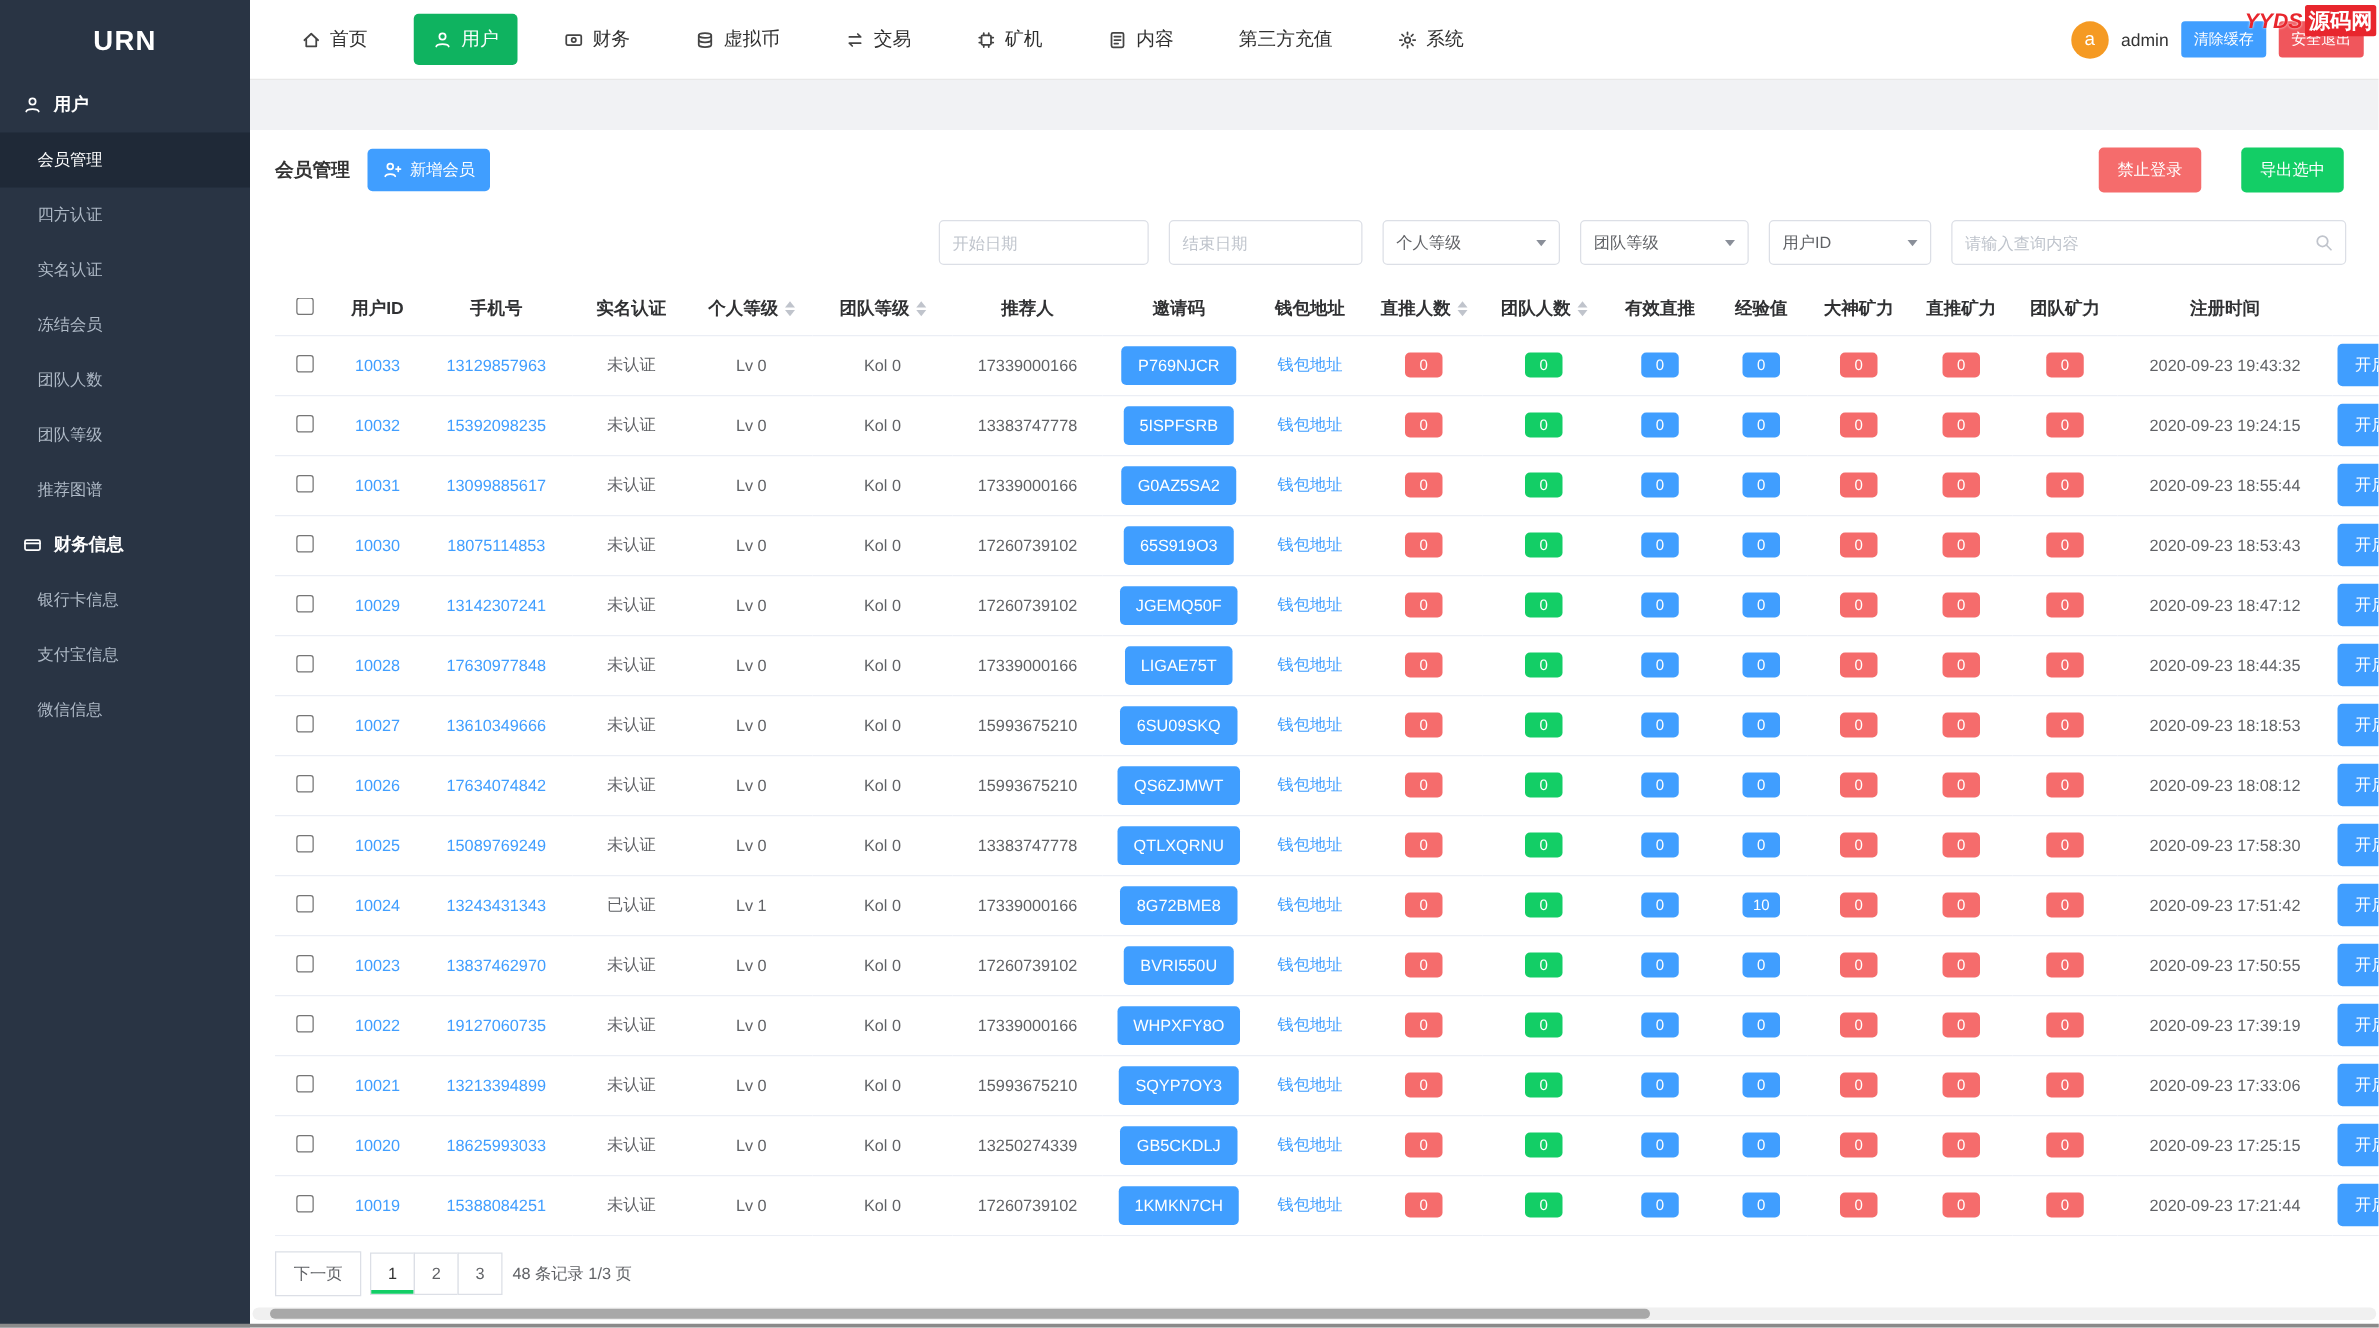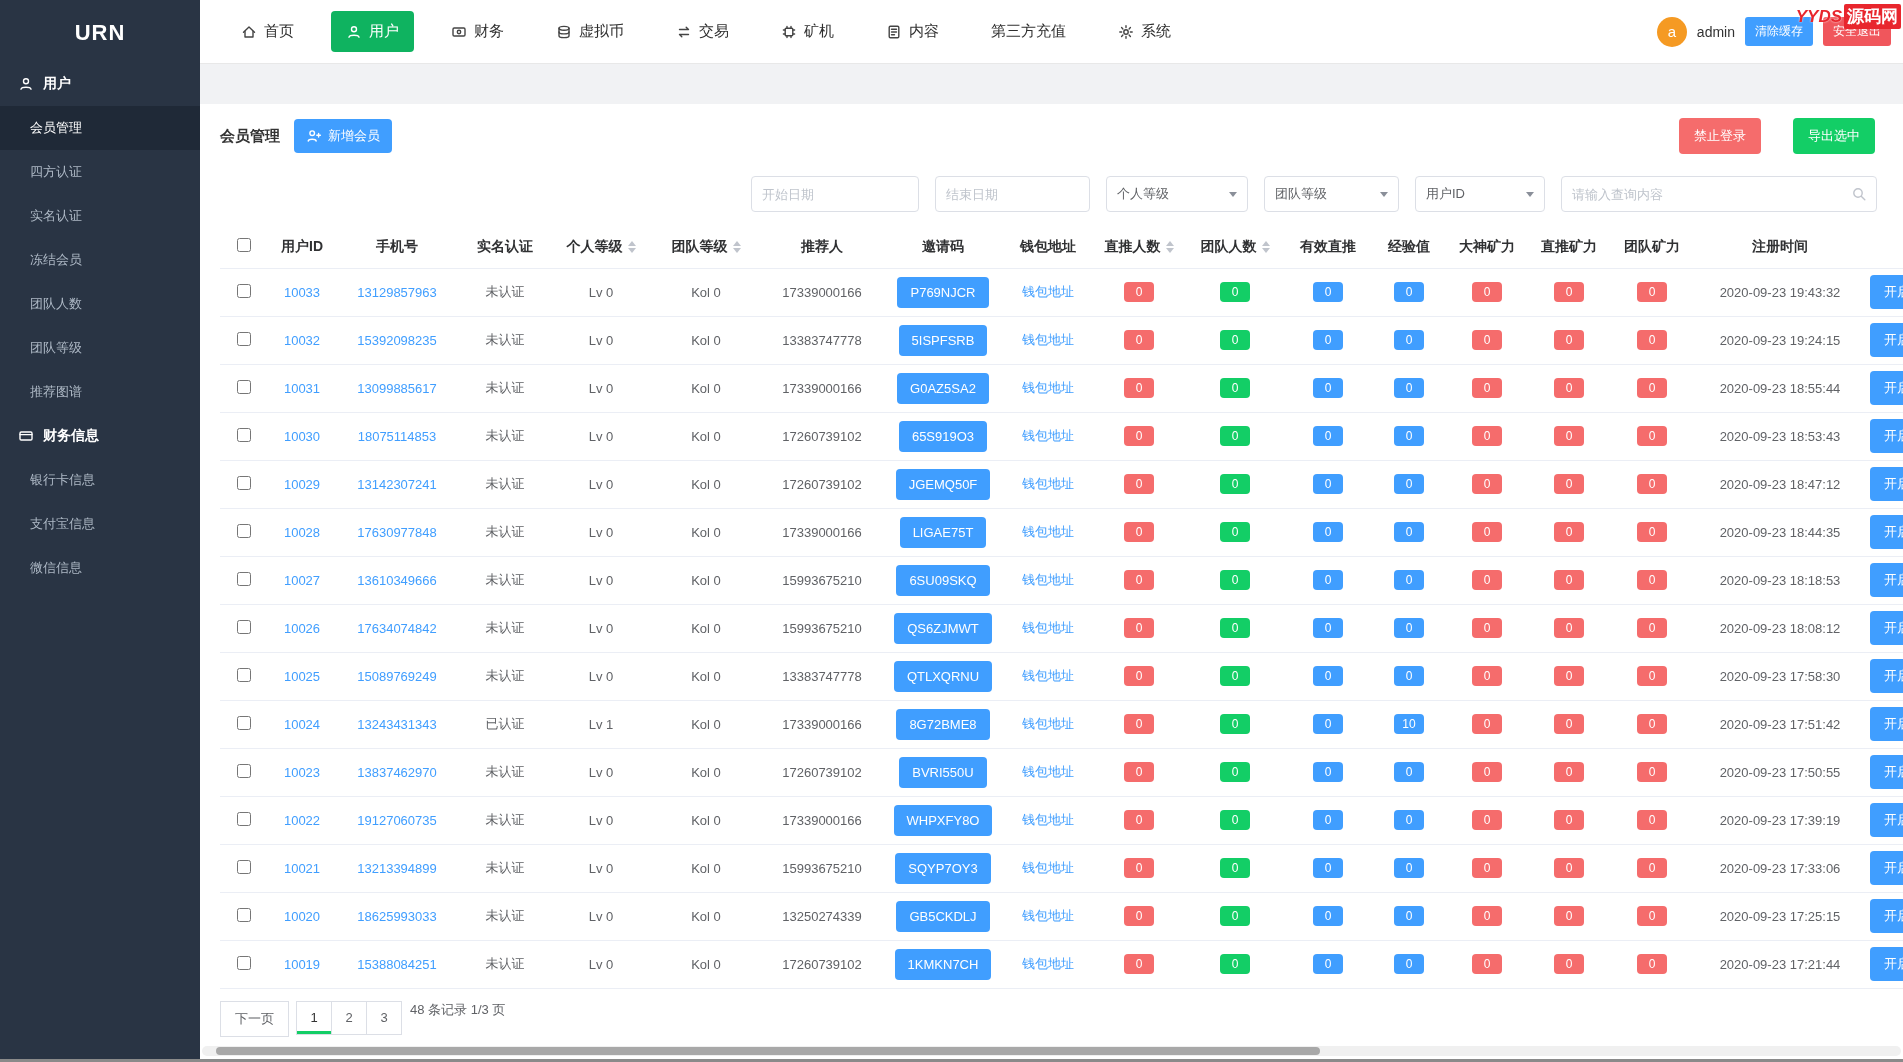--- a/index.html
+++ b/index.html
@@ -71,21 +71,21 @@
   .badge-blue { background:var(--accent-blue,#409eff); }
   .btn-code { font-size:13px; padding:8px 13px; }
   .btn-action { font-size:13px; padding:8px 14px; }
   .action-cell { text-align:left; padding-left:4px; }
   .th-sort { display:inline-flex; flex-direction:column; gap:2px; margin-left:5px; vertical-align:middle; cursor:pointer; }
   .caret-up { border-left:4px solid transparent; border-right:4px solid transparent; border-bottom:5px solid #c0c4cc; width:0; height:0; display:block; }
   .caret-down { border-left:4px solid transparent; border-right:4px solid transparent; border-top:5px solid #c0c4cc; width:0; height:0; display:block; }
   input[type=checkbox] { width:14px; height:14px; cursor:pointer; }
 
   
-  .pagination { display:flex; margin-top:12px; }
+  .pagination { display:flex; align-items:center; margin-top:12px; }
   .page-btn { border:1px solid #dcdfe6; background:#fff; color:#606266; font-size:13px; padding:8px 14px; cursor:pointer; }
   .pages { display:flex; margin-left:8px; }
   .page-num { width:36px; height:34px; border:1px solid #dcdfe6; margin-left:-1px; display:flex; align-items:center; justify-content:center; font-size:13px; color:#606266; cursor:pointer; background:#fff; position:relative; }
   .page-num.active { color:#333; }
   .page-num.active::after { content:''; position:absolute; left:0; right:0; bottom:0; height:3px; background:var(--accent-green,#13ce66); }
   .page-summary { font-size:13px; color:#606266; margin-left:8px; }
 
   
   .hscrollbar { position:absolute; left:2px; right:2px; bottom:6px; height:10px; background:#f0f0f0; border-radius:5px; cursor:pointer; }
   .hscrollbar .thumb { position:absolute; left:14px; top:1px; height:8px; width:65%; background:#a8a8a8; border-radius:4px; cursor:grab; }

